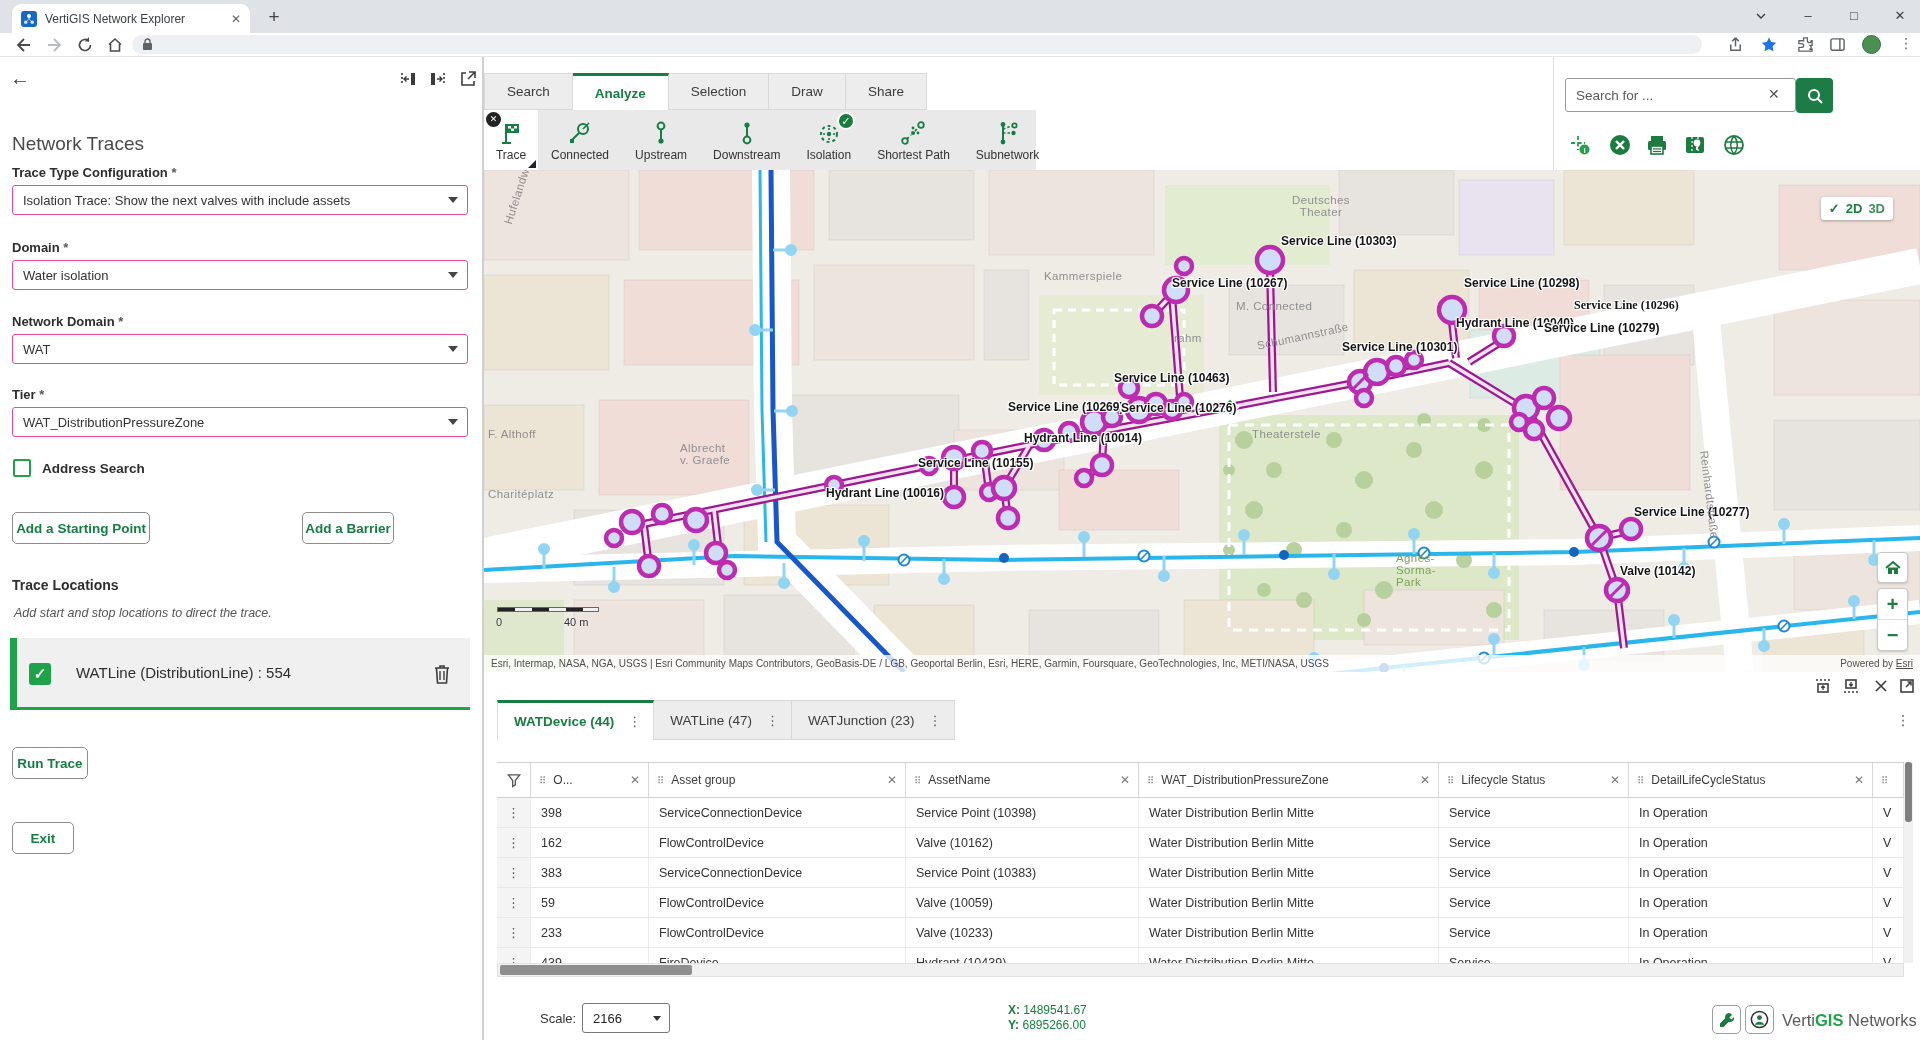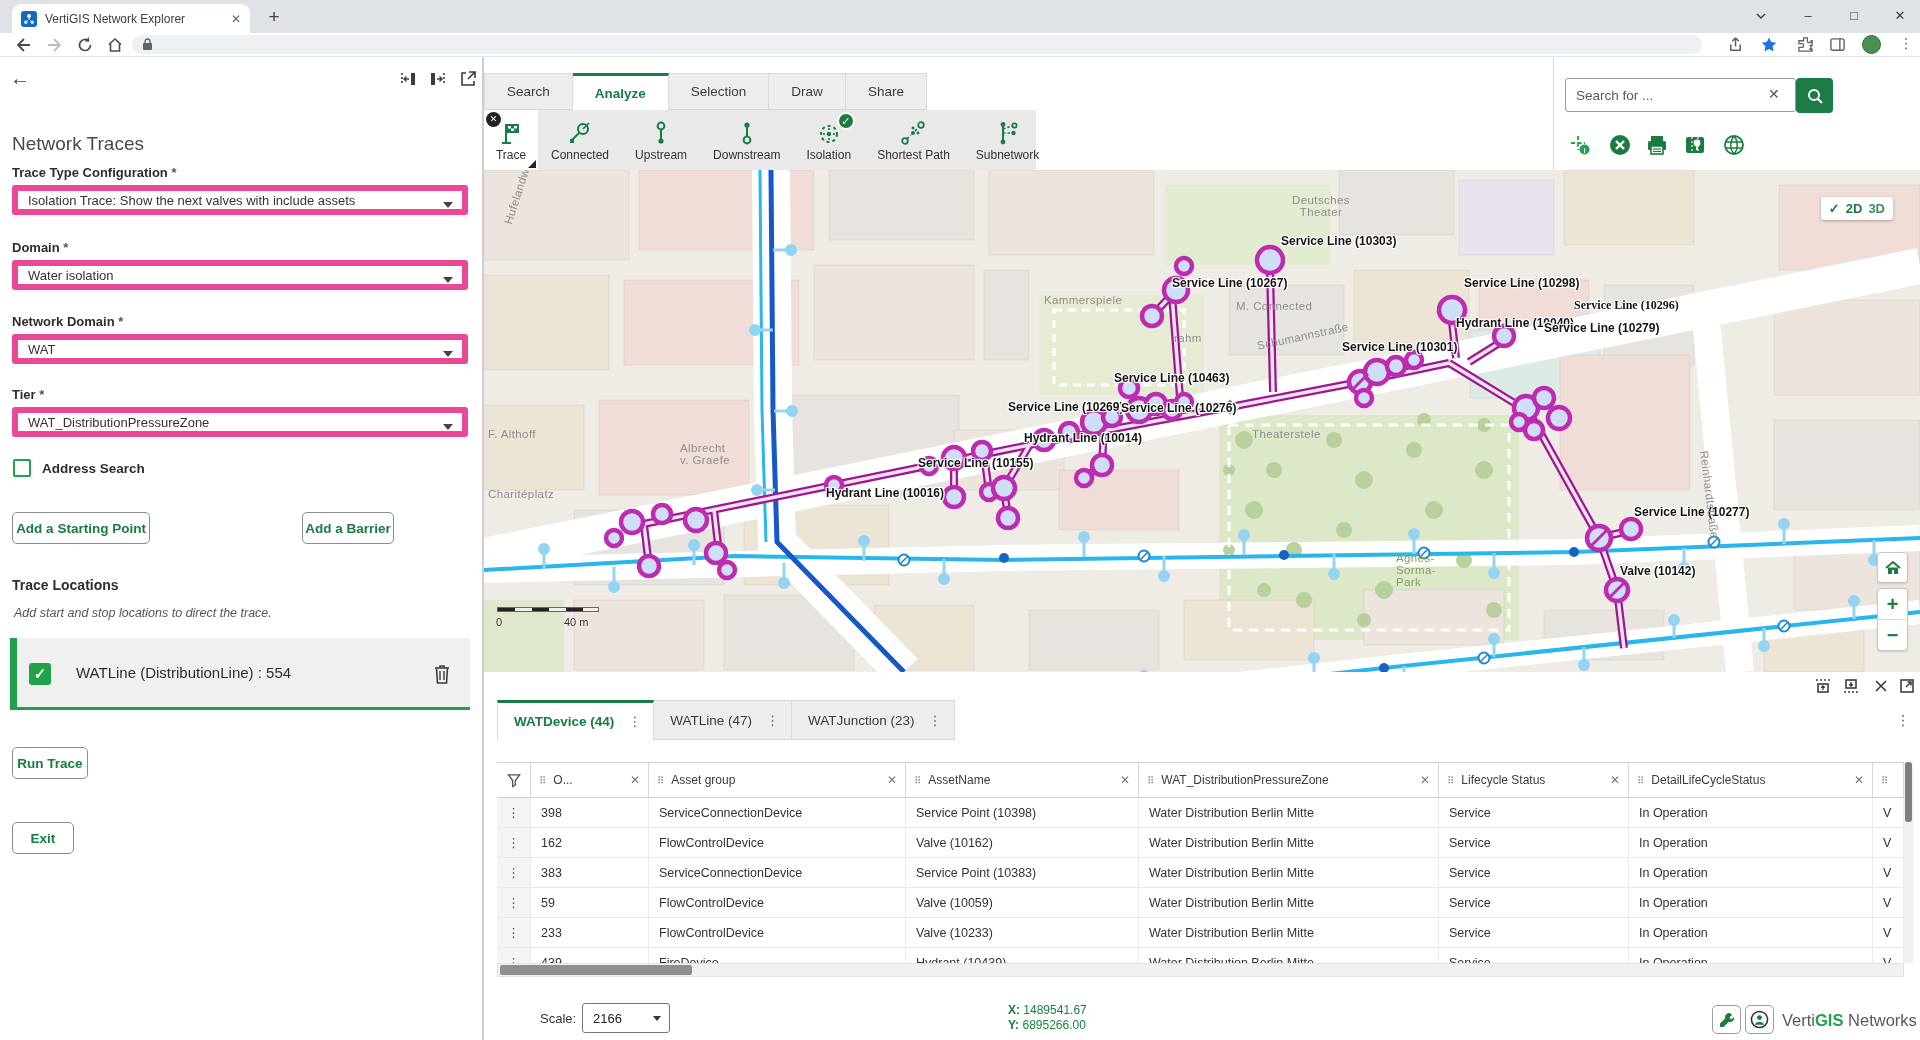--- a/index.html
+++ b/index.html
@@ -20,21 +20,21 @@
   .avatar{position:absolute;left:1862px;top:35px;width:19px;height:19px;border-radius:50%;background:#4b8f53;border:1px solid #34703c}
   .kebab-chrome{position:absolute;left:1899px;top:35px;color:#5f6368;font-size:14px;letter-spacing:0}
 
   
   .left-panel{position:absolute;left:0;top:57px;width:484px;height:983px;background:#fff;border-right:2px solid #cfcfcf}
   .lp-back{position:absolute;left:10px;top:10px;font-size:20px;color:#3c3c3c}
   .lp-hdr-ic{position:absolute;top:12px;width:20px;height:20px}
   .lp-title{position:absolute;left:12px;top:76px;font-size:19px;color:#4a4a4a}
   .fld-label{position:absolute;left:12px;font-size:13px;font-weight:bold;color:#2e2e2e}
   .req{color:#555;font-weight:bold}
-  .sel{position:absolute;left:12px;width:456px;height:30px;border:6px solid #ec4899;border-radius:3px;background:#fff;font-size:13px;color:#333;display:flex;align-items:center;padding:0 26px 0 10px;white-space:nowrap;overflow:hidden}
+  .sel{position:absolute;left:12px;width:456px;height:30px;border:1px solid #ec4899;border-radius:3px;background:#fff;font-size:13px;color:#333;display:flex;align-items:center;padding:0 26px 0 10px;white-space:nowrap;overflow:hidden}
   .sel .caret{position:absolute;right:9px;top:11px;width:0;height:0;border-left:5px solid transparent;border-right:5px solid transparent;border-top:6px solid #444}
   .cbx{position:absolute;left:13px;width:18px;height:18px;border:2px solid #1fa24a;border-radius:2px;background:#fff}
   .cbx-label{position:absolute;left:42px;font-size:13.5px;font-weight:bold;color:#2e2e2e}
   .gbtn{position:absolute;height:32px;border:1px solid #8d8d8d;border-radius:5px;background:#fff;color:#177d45;font-size:13.5px;font-weight:bold;display:flex;align-items:center;justify-content:center}
   .sec-title{position:absolute;left:12px;font-size:14px;font-weight:bold;color:#2e2e2e}
   .hint{position:absolute;left:14px;font-size:12.5px;font-style:italic;color:#555}
   .loc-item{position:absolute;left:10px;top:581px;width:460px;height:72px;background:#f0f0f0;border-bottom:3px solid #1fa24a;display:flex;align-items:center}
   .loc-bar{position:absolute;left:0;top:0;width:7px;height:100%;background:#1fa24a}
   .loc-cbx{position:absolute;left:19px;top:25px;width:22px;height:22px;background:#1fa24a;border-radius:3px;color:#fff;font-size:15px;font-weight:bold;text-align:center;line-height:22px}
   .loc-text{position:absolute;left:66px;top:26px;font-size:15px;color:#2e2e2e}
@@ -702,21 +702,21 @@
         <div class="net-label" style="left: 630px; top: 201px;">Service Line (10463)</div>
         <div class="net-label" style="left: 524px; top: 230px;">Service Line (10269)</div>
         <div class="net-label" style="left: 637px; top: 231px;">Service Line (10276)</div>
         <div class="net-label" style="left: 540px; top: 261px;">Hydrant Line (10014)</div>
         <div class="net-label" style="left: 434px; top: 286px;">Service Line (10155)</div>
         <div class="net-label" style="left: 342px; top: 316px;">Hydrant Line (10016)</div>
         <div class="net-label" style="left: 1150px; top: 335px;">Service Line (10277)</div>
         <div class="net-label" style="left: 1136px; top: 394px;">Valve (10142)</div>
         <div class="place-label center" style="left: 808px; top: 24px;">Deutsches
 Theater</div>
-        <div class="place-label" style="left: 560px; top: 100px; margin-top: 24px;">Kammerspiele</div>
+        <div class="place-label" style="left: 560px; top: 100px;">Kammerspiele</div>
         <div class="place-label" style="left: 752px; top: 130px;">M. Connected</div>
         <div class="place-label" style="left: 690px; top: 162px;">rahm</div>
         <div class="place-label" style="left: 768px; top: 258px;">Theaterstele</div>
         <div class="place-label park" style="left: 912px; top: 382px;">Agnes-
 Sorma-
 Park</div>
         <div class="place-label" style="left: 772px; top: 170px; transform: rotate(-12deg);">Schumannstraße</div>
         <div class="place-label" style="left: 1226px; top: 280px; transform: rotate(83deg);">Reinhardtstraße</div>
         <div class="place-label" style="left: 196px; top: 272px;">Albrecht
 v. Graefe</div>
@@ -736,20 +736,24 @@
           <path d="M4 8.5V15h4v-4h2v4h4V8.5" fill="#1c7c3f"></path>
         </svg>
     </div>
     <div class="map-zoom">
       <div>+</div>
       <div>−</div>
     </div>
     <div class="scalebar"></div>
     <div class="scale-0">0</div>
     <div class="scale-40">40 m</div>
+    <div class="attrib">
+      <span>Esri, Intermap, NASA, NGA, USGS | Esri Community Maps Contributors, GeoBasis-DE / LGB, Geoportal Berlin, Esri, HERE, Garmin, Foursquare, GeoTechnologies, Inc, METI/NASA, USGS</span>
+      <span><span>Powered by </span><span class="esri">Esri</span></span>
+    </div>
   </div>
 
   <div class="dockrow">
     <div class="dock-ic" style="left:1330px">
       <svg width="18" height="18" viewBox="0 0 18 18">
           <path d="M2 3h14" stroke="#3f3f3f" stroke-width="1.6" stroke-dasharray="2 2"></path>
           <rect x="4" y="7" width="10" height="8" fill="none" stroke="#3f3f3f" stroke-width="1.6"></rect>
           <path d="M9 13V9M7.2 10.8 9 9l1.8 1.8" fill="none" stroke="#3f3f3f" stroke-width="1.4"></path>
         </svg>
     </div>

